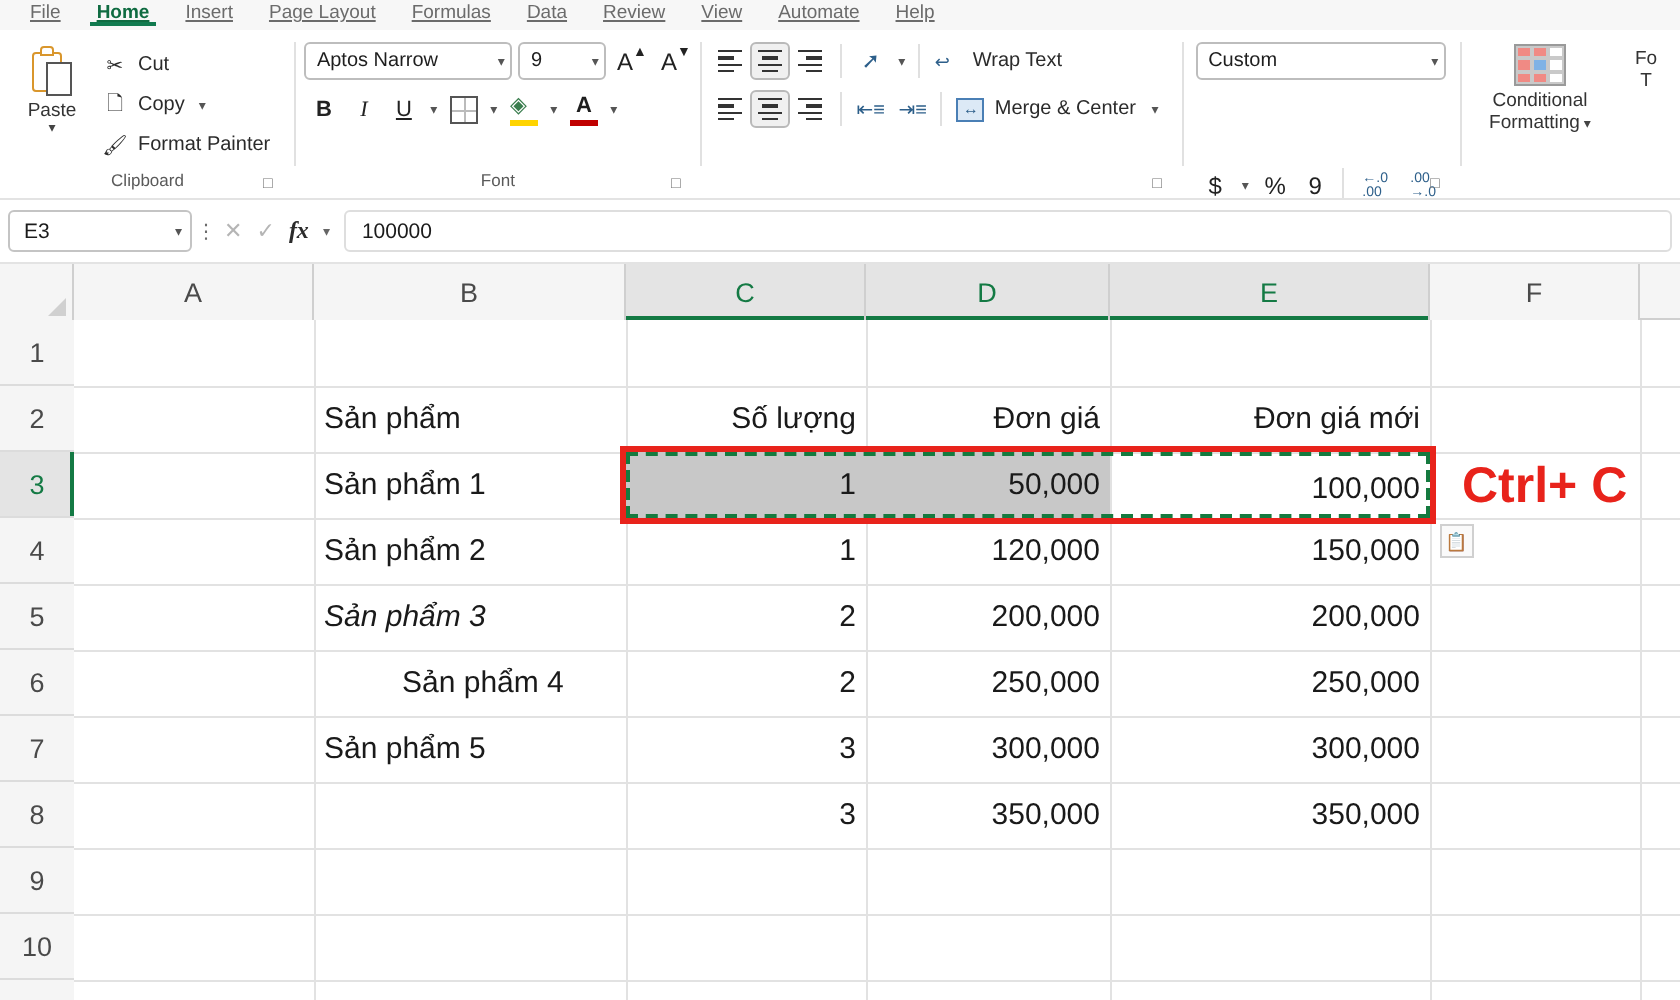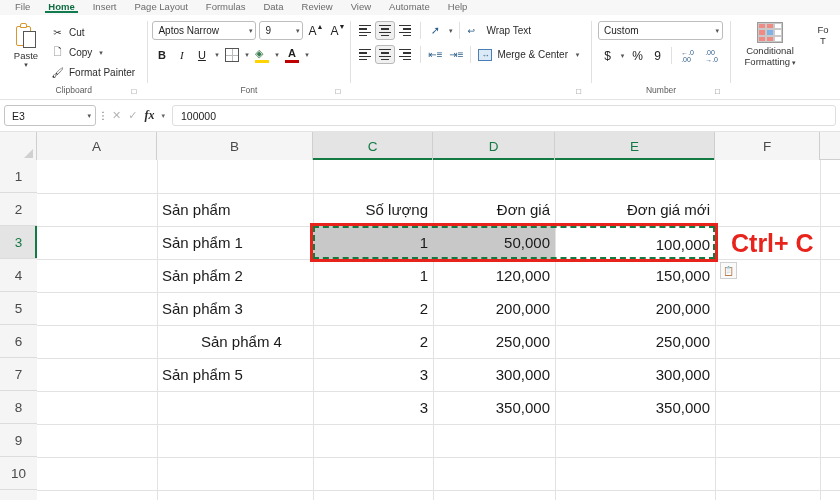--- a/index.html
+++ b/index.html
@@ -16,20 +16,21 @@
     position: absolute; top: 0; left: 0; width: 840px; height: 15px;
     background: #f7f7f7;
     display: flex; align-items: flex-start;
     padding-left: 6px;
     overflow: hidden;
   }
   .tab {
     font-size: 9.5px; color: #6b6b6b;
     padding: 0 9px; line-height: 13px; white-space: nowrap;
     position: relative;
+    text-decoration: underline;
   }
   .tab.active { color: #0f6b41; font-weight: bold; }
   .tab.active::after {
     content: ""; position: absolute; left: 6px; right: 6px; bottom: 0;
     height: 2px; background: #117a4f;
   }
 
   
   .ribbon {
     position: absolute; top: 15px; left: 0; width: 840px; height: 85px;
@@ -147,21 +148,21 @@
     height: 19px; padding: 0 3px; cursor: pointer; white-space: nowrap;
   }
   .wrap-ico { font-size: 9px; color: #2d5f8a; width: 14px; }
   .merge-ico {
     width: 14px; height: 12px; border: 1px solid #4a7fb5; background: #dce9f6;
     display:flex; align-items:center; justify-content:center; font-size:8px; color:#2d5f8a;
   }
 
   
   .g-number { width: 140px; }
-  .num-col { display: flex; flex-direction: column; padding-left: 3px; }
+  .num-col { display: flex; flex-direction: column; padding-left: 3px; gap: 37px; }
   .combo-numfmt { width: 125px; height: 19px; }
   .num-row2 { display: flex; align-items: center; gap: 1px; margin-top: 6px; }
   .nbtn { width: 19px; height: 19px; display:flex; align-items:center; justify-content:center;
           font-size: 12px; color: #222; cursor: pointer; }
   .deci {
     width: 23px; height: 19px; display:flex; align-items:center; justify-content:center;
     font-size: 7px; color: #2d5f8a; cursor: pointer; line-height: 7px;
   }
 
   
@@ -560,21 +561,21 @@
         <div class="cell num" style="left: 396px; top: 33px; width: 122px; height: 33px;">Đơn giá</div>
         <div class="cell num" style="left: 518px; top: 33px; width: 160px; height: 33px;">Đơn giá mới</div>
         <div class="cell" style="left: 120px; top: 66px; width: 156px; height: 33px;">Sản phẩm 1</div>
         <div class="cell num sel-shade" style="left: 276px; top: 66px; width: 120px; height: 33px;">1</div>
         <div class="cell num sel-shade" style="left: 396px; top: 66px; width: 122px; height: 33px;">50,000</div>
         <div class="cell num" style="left: 518px; top: 66px; width: 160px; height: 37px;">100,000</div>
         <div class="cell" style="left: 120px; top: 99px; width: 156px; height: 33px;">Sản phẩm 2</div>
         <div class="cell num" style="left: 276px; top: 99px; width: 120px; height: 33px;">1</div>
         <div class="cell num" style="left: 396px; top: 99px; width: 122px; height: 33px;">120,000</div>
         <div class="cell num" style="left: 518px; top: 99px; width: 160px; height: 33px;">150,000</div>
-        <div class="cell" style="left: 120px; top: 132px; width: 156px; height: 33px;">Sản phẩm 3</div>
+        <div class="cell" style="left: 120px; top: 132px; width: 156px; height: 33px; font-style: italic;">Sản phẩm 3</div>
         <div class="cell num" style="left: 276px; top: 132px; width: 120px; height: 33px;">2</div>
         <div class="cell num" style="left: 396px; top: 132px; width: 122px; height: 33px;">200,000</div>
         <div class="cell num" style="left: 518px; top: 132px; width: 160px; height: 33px;">200,000</div>
         <div class="cell" style="left: 120px; top: 165px; width: 156px; height: 33px; padding-left: 44px;">Sản phẩm 4</div>
         <div class="cell num" style="left: 276px; top: 165px; width: 120px; height: 33px;">2</div>
         <div class="cell num" style="left: 396px; top: 165px; width: 122px; height: 33px;">250,000</div>
         <div class="cell num" style="left: 518px; top: 165px; width: 160px; height: 33px;">250,000</div>
         <div class="cell" style="left: 120px; top: 198px; width: 156px; height: 33px;">Sản phẩm 5</div>
         <div class="cell num" style="left: 276px; top: 198px; width: 120px; height: 33px;">3</div>
         <div class="cell num" style="left: 396px; top: 198px; width: 122px; height: 33px;">300,000</div>

